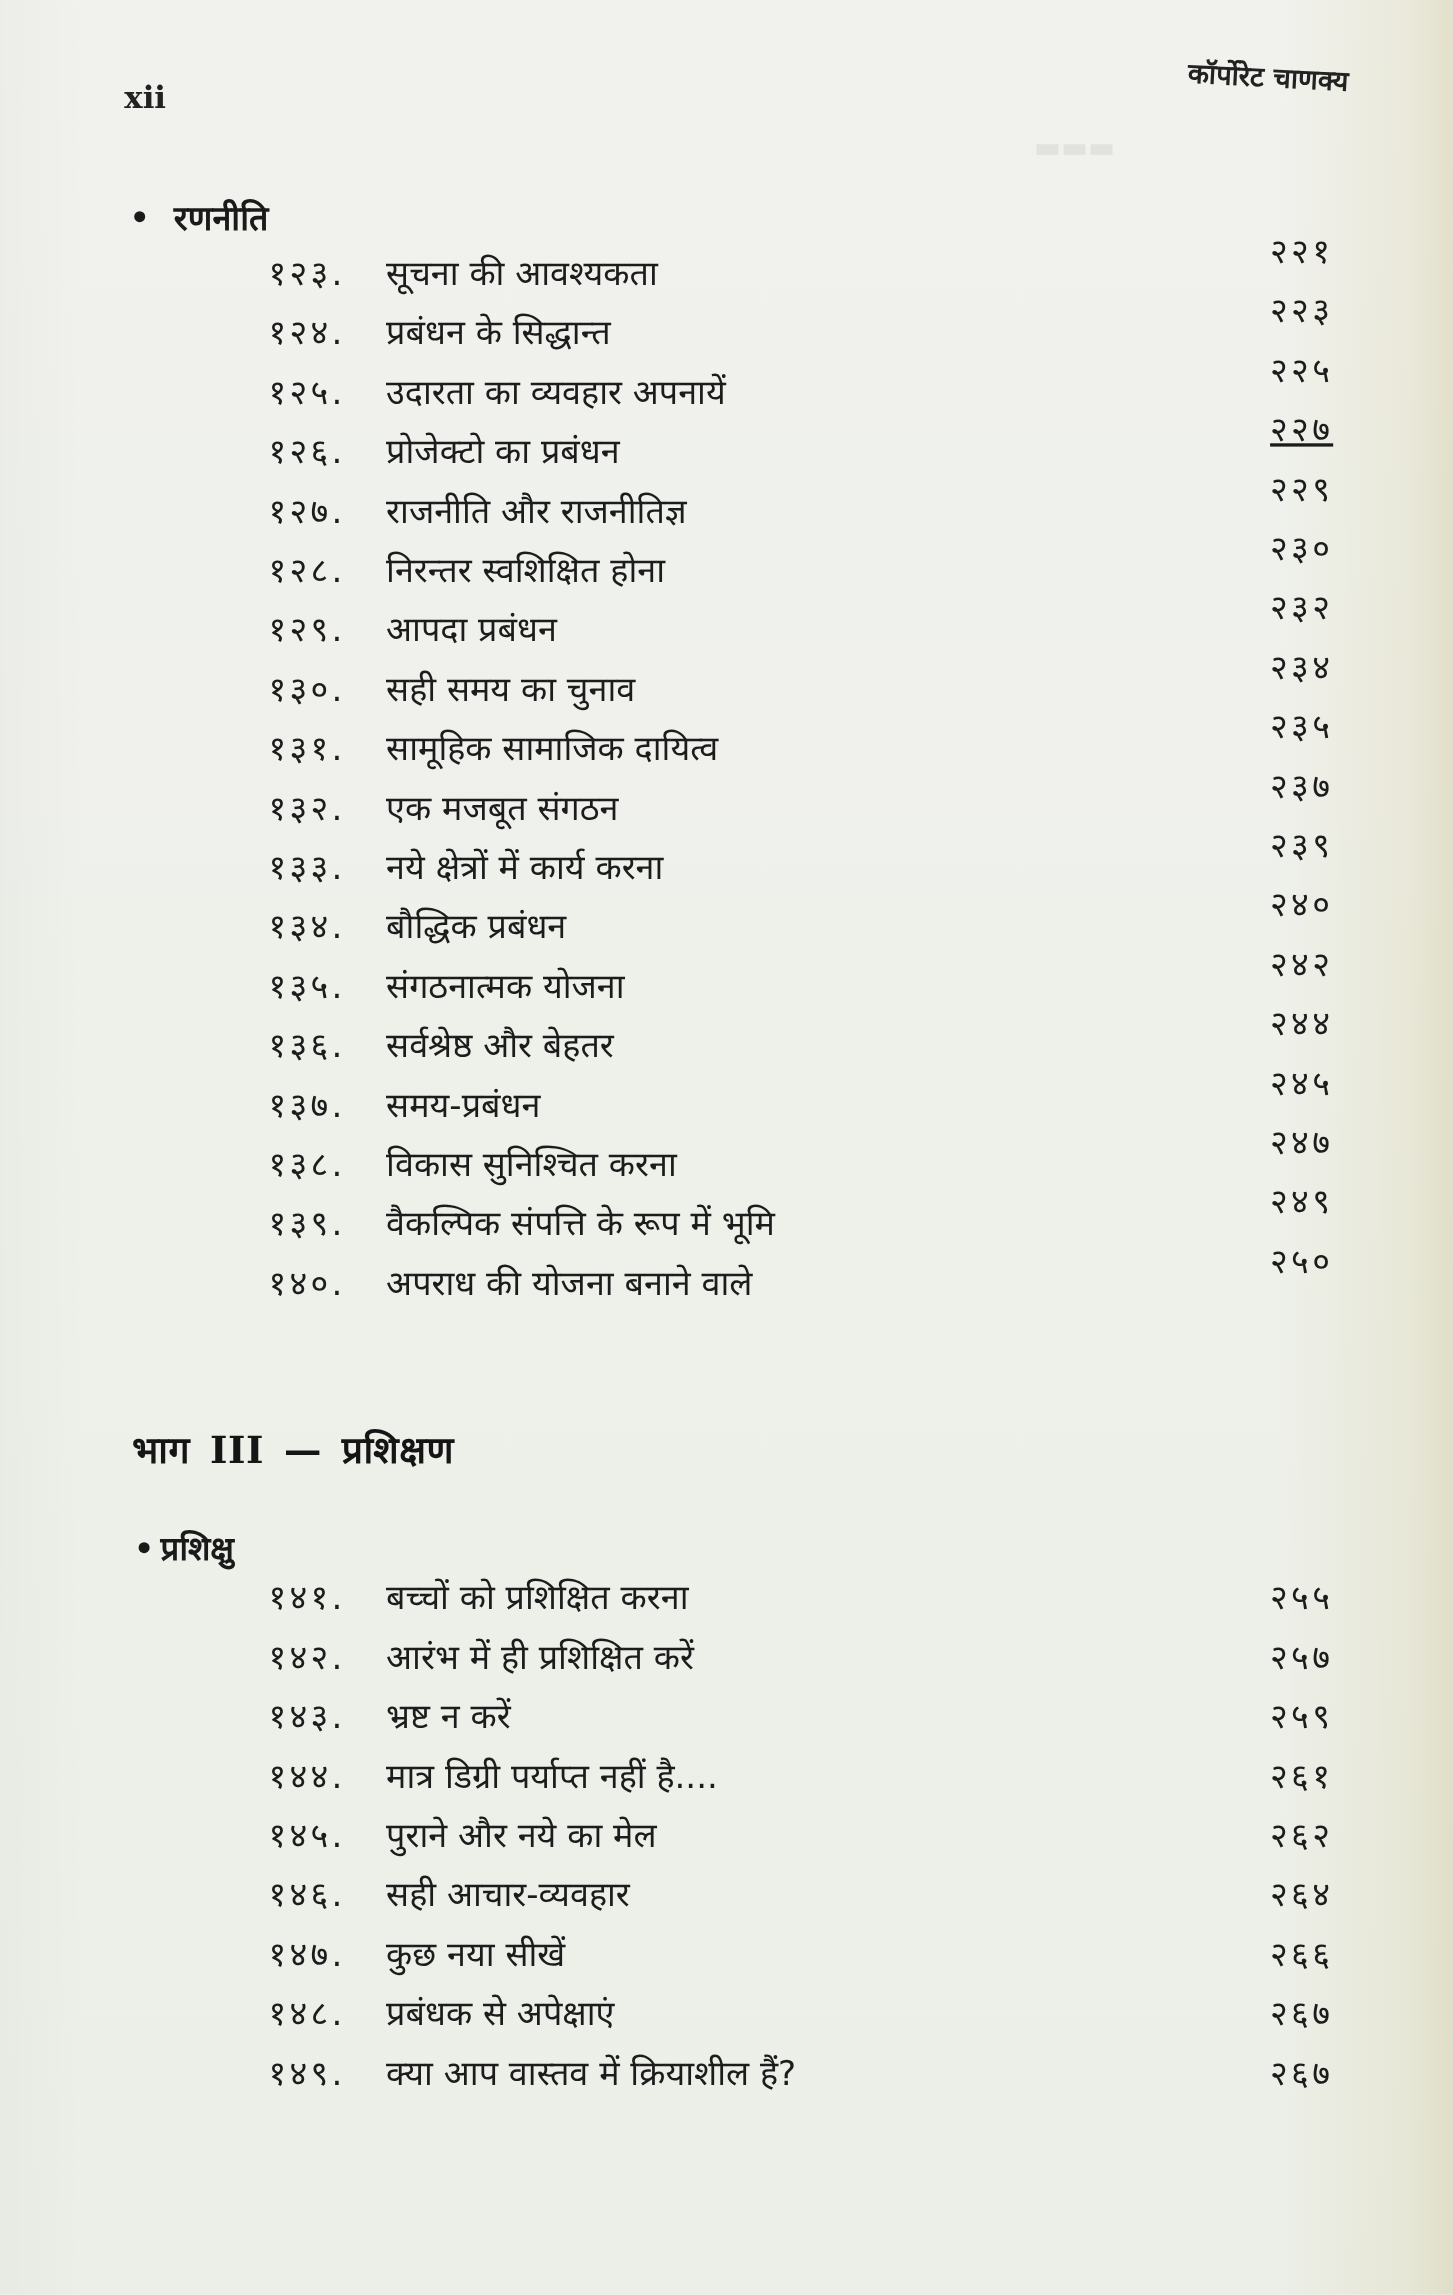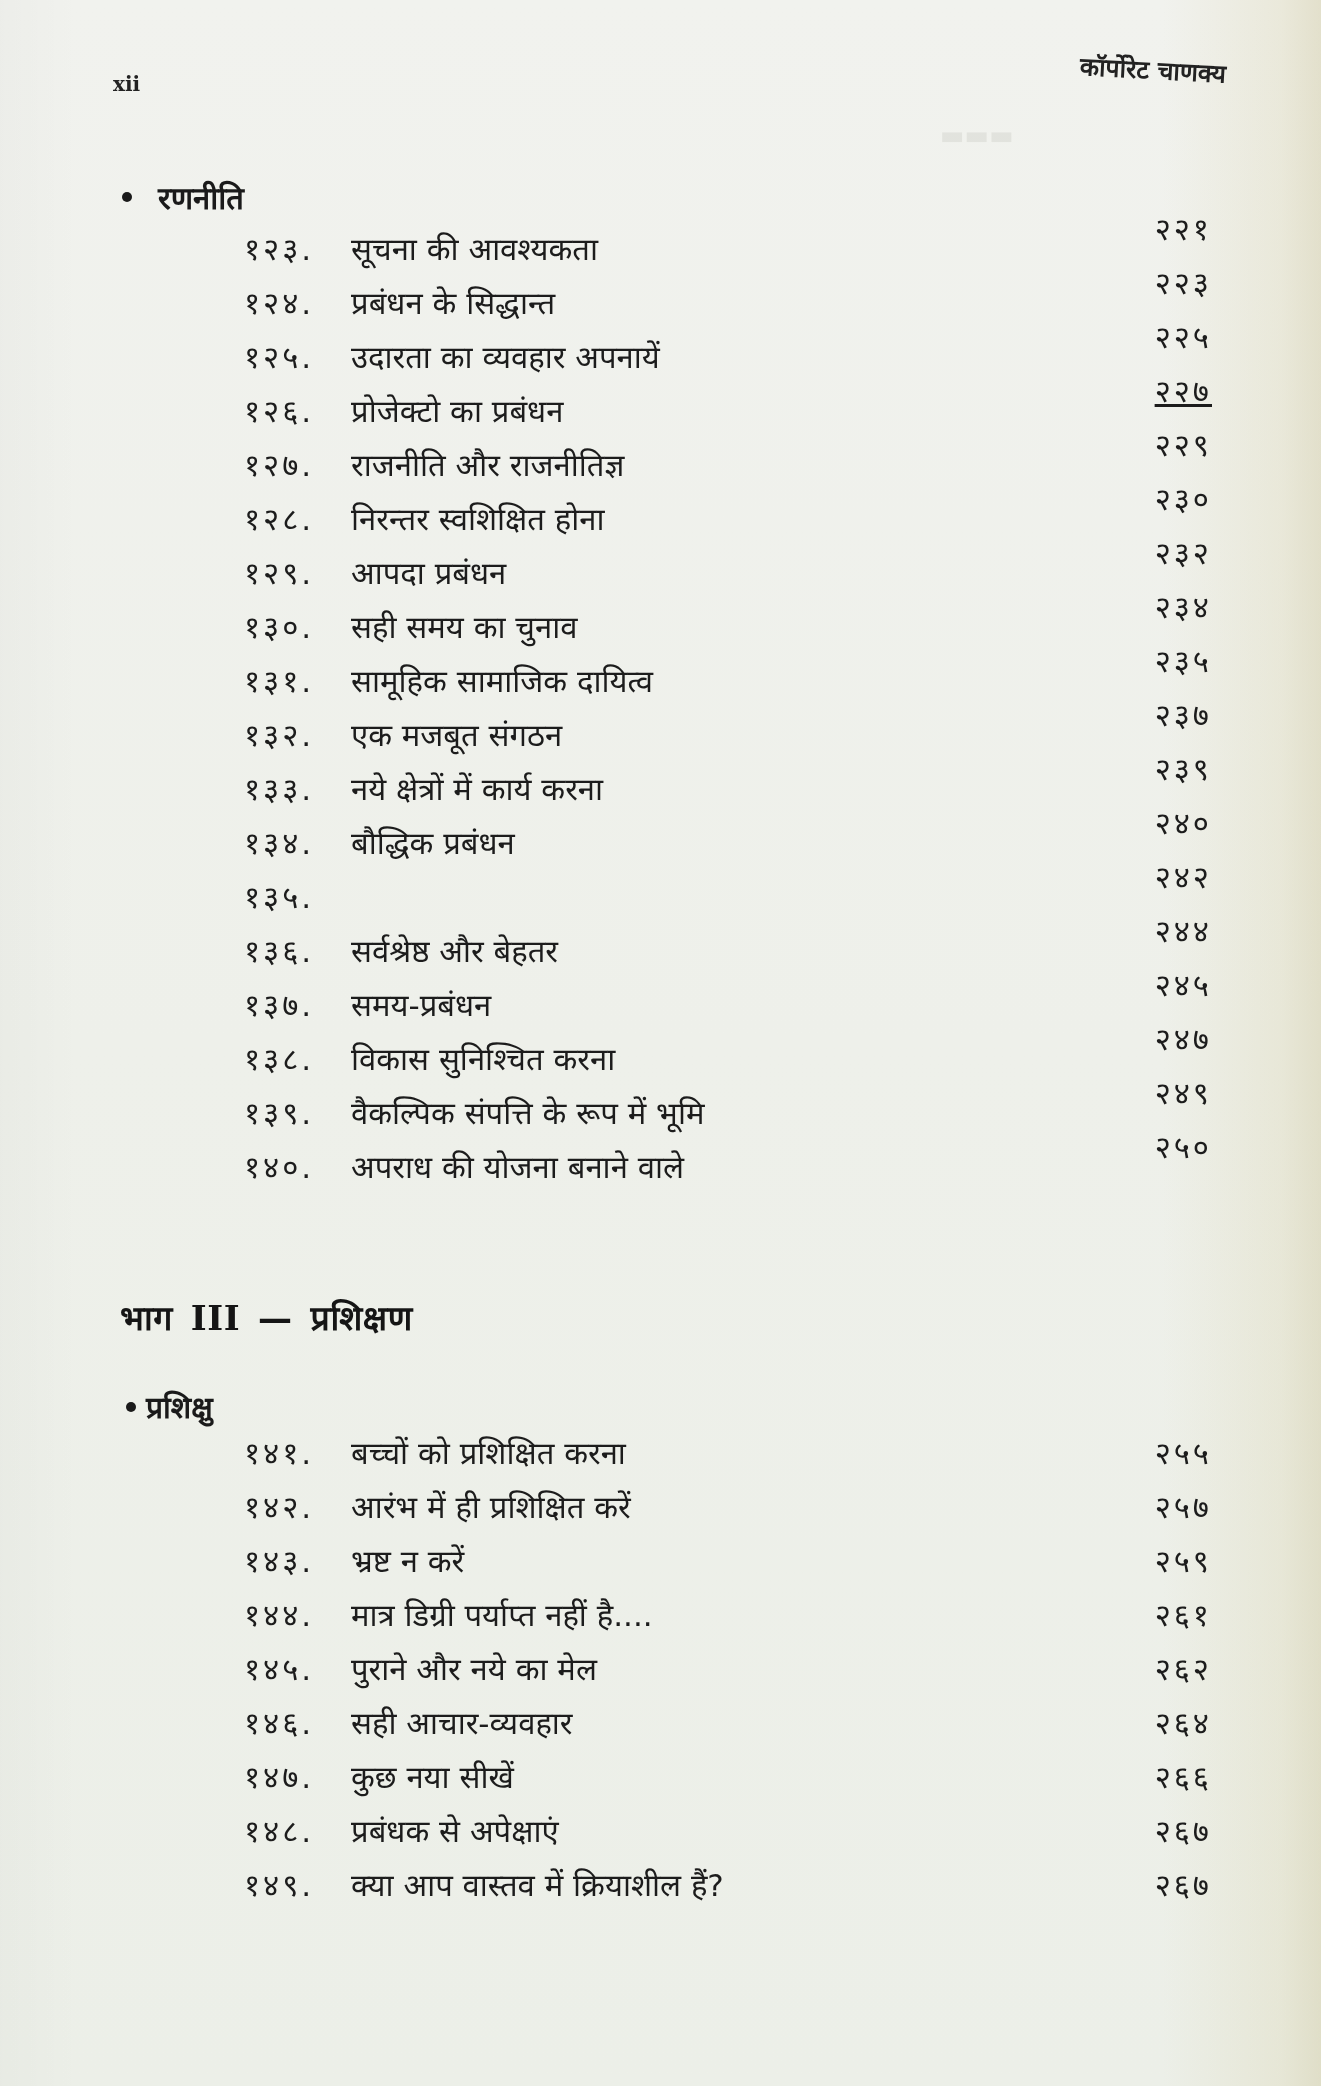--- a/index.html
+++ b/index.html
@@ -23,21 +23,21 @@
     background:
       linear-gradient(90deg, rgba(0,0,0,0.02) 0%, rgba(0,0,0,0) 6%, rgba(0,0,0,0) 88%, rgba(210,200,150,0.22) 97%, rgba(200,190,140,0.35) 100%),
       linear-gradient(180deg, #f1f2ee 0%, #eef0ea 50%, #ecefe8 100%);
   }
   .folio {
     position: absolute;
     left: 113px;
     top: 72px;
     font-family: "DejaVu Serif", "Liberation Serif", serif;
     font-weight: bold;
-    font-size: 20px;
+    font-size: 28px;
     color: #222;
   }
   .running-head {
     position: absolute;
     left: 1080px;
     top: 48px;
     font-size: 25px;
     font-weight: bold;
     color: #222;
     transform: rotate(3deg);
@@ -182,20 +182,21 @@
       <span class="title">नये क्षेत्रों में कार्य करना</span>
       <span class="page-no" style="top:-20px;">२३९</span>
     </div>
     <div class="toc-row" style="top:816px;">
       <span class="num">१३४.</span>
       <span class="title">बौद्धिक प्रबंधन</span>
       <span class="page-no" style="top:-20px;">२४०</span>
     </div>
     <div class="toc-row" style="top:870px;">
       <span class="num">१३५.</span>
+      <span class="title">संगठनात्मक योजना</span>
       <span class="page-no" style="top:-20px;">२४२</span>
     </div>
     <div class="toc-row" style="top:924px;">
       <span class="num">१३६.</span>
       <span class="title">सर्वश्रेष्ठ और बेहतर</span>
       <span class="page-no" style="top:-20px;">२४४</span>
     </div>
     <div class="toc-row" style="top:978px;">
       <span class="num">१३७.</span>
       <span class="title">समय-प्रबंधन</span>

